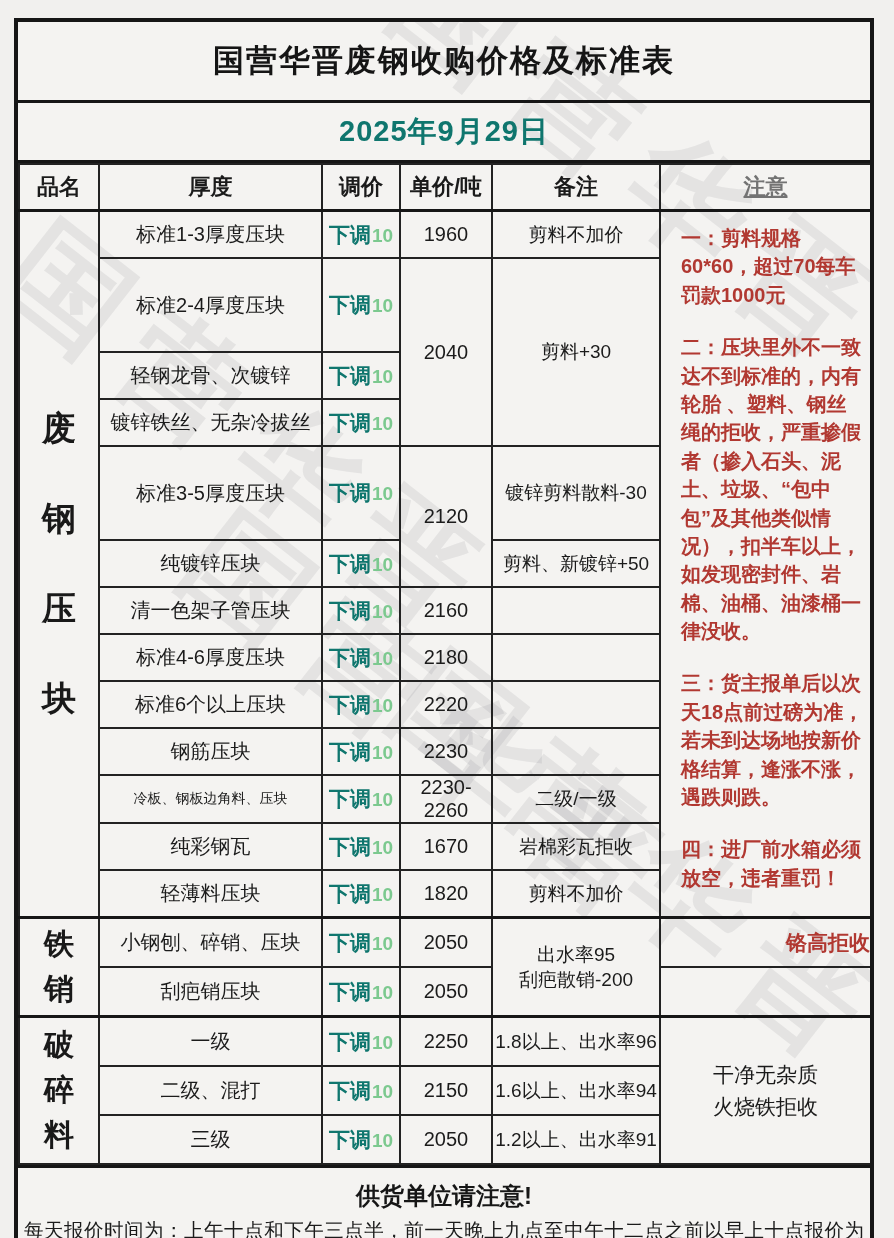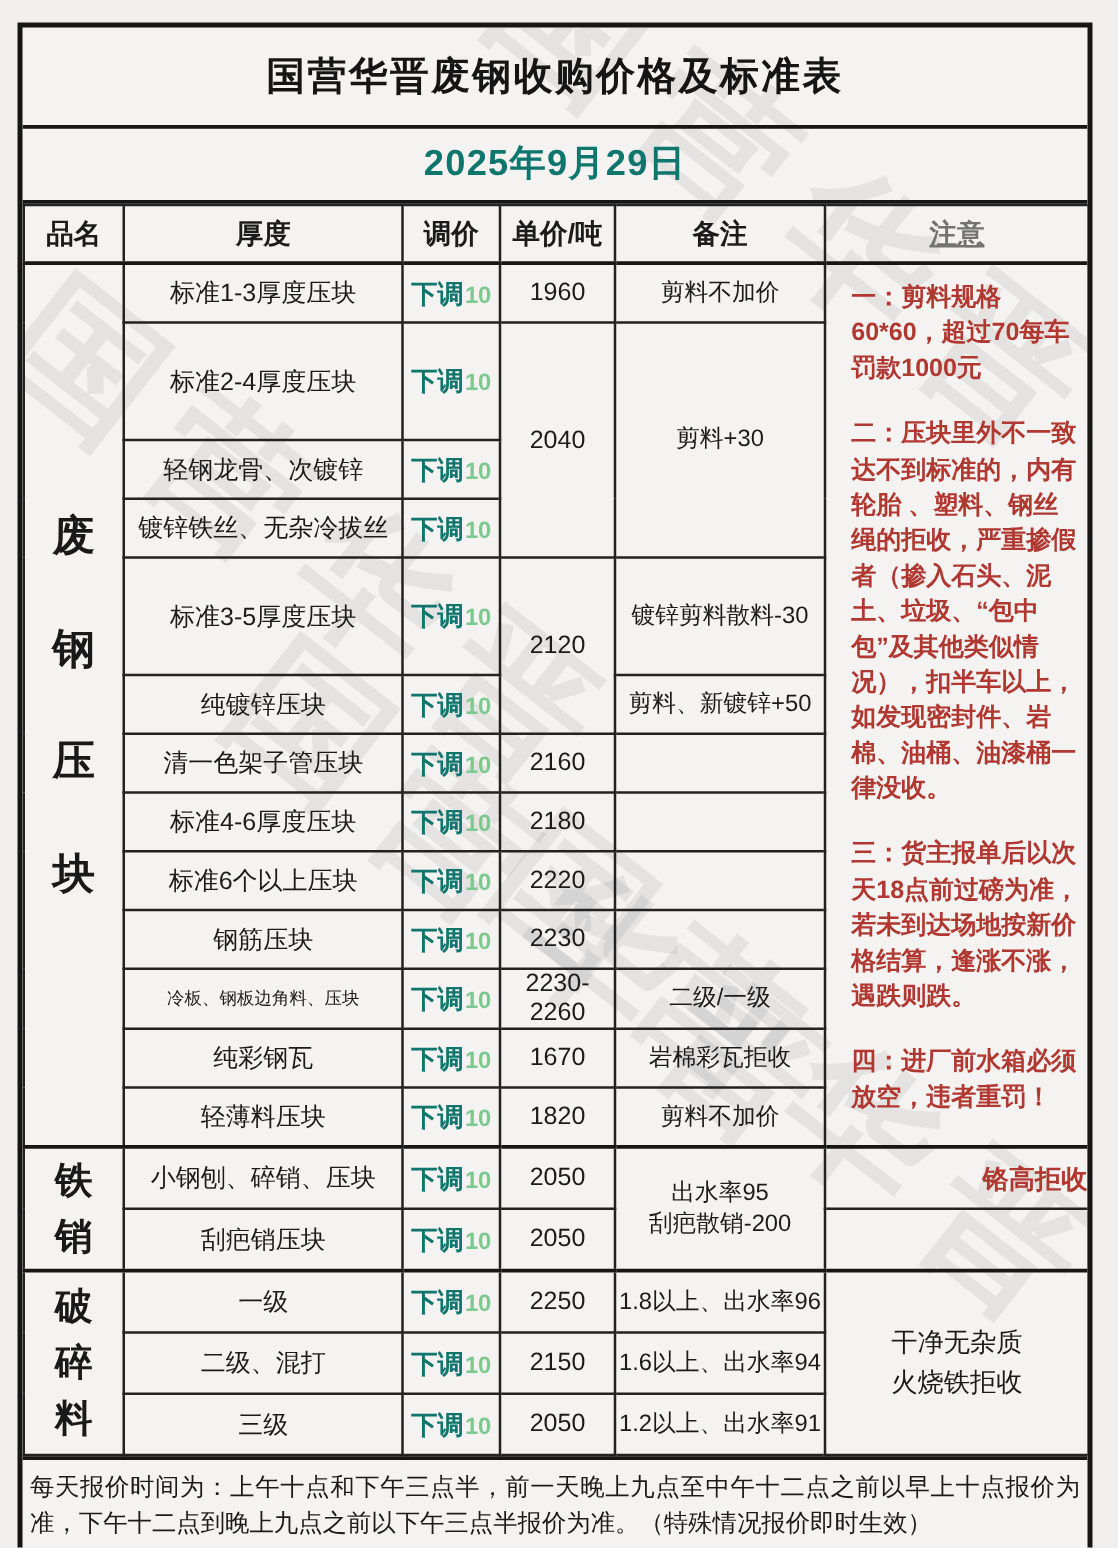--- a/index.html
+++ b/index.html
@@ -213,18 +213,19 @@
           <tr class="rB">
             <td class="thick">三级</td>
             <td class="adj"><span class="aw">下调</span><span class="an">10</span></td>
             <td class="price">2050</td>
             <td class="remark">1.2以上、出水率91</td>
           </tr>
         </tbody>
       </table>
 
       <div class="footer">
+        <div class="f-title">供货单位请注意!</div>
         <div class="f-body">每天报价时间为：上午十点和下午三点半，前一天晚上九点至中午十二点之前以早上十点报价为准，下午十二点到晚上九点之前以下午三点半报价为准。（特殊情况报价即时生效）</div>
 
       </div>
     </div>
   </div>
 </div>
 
 </body></html>

